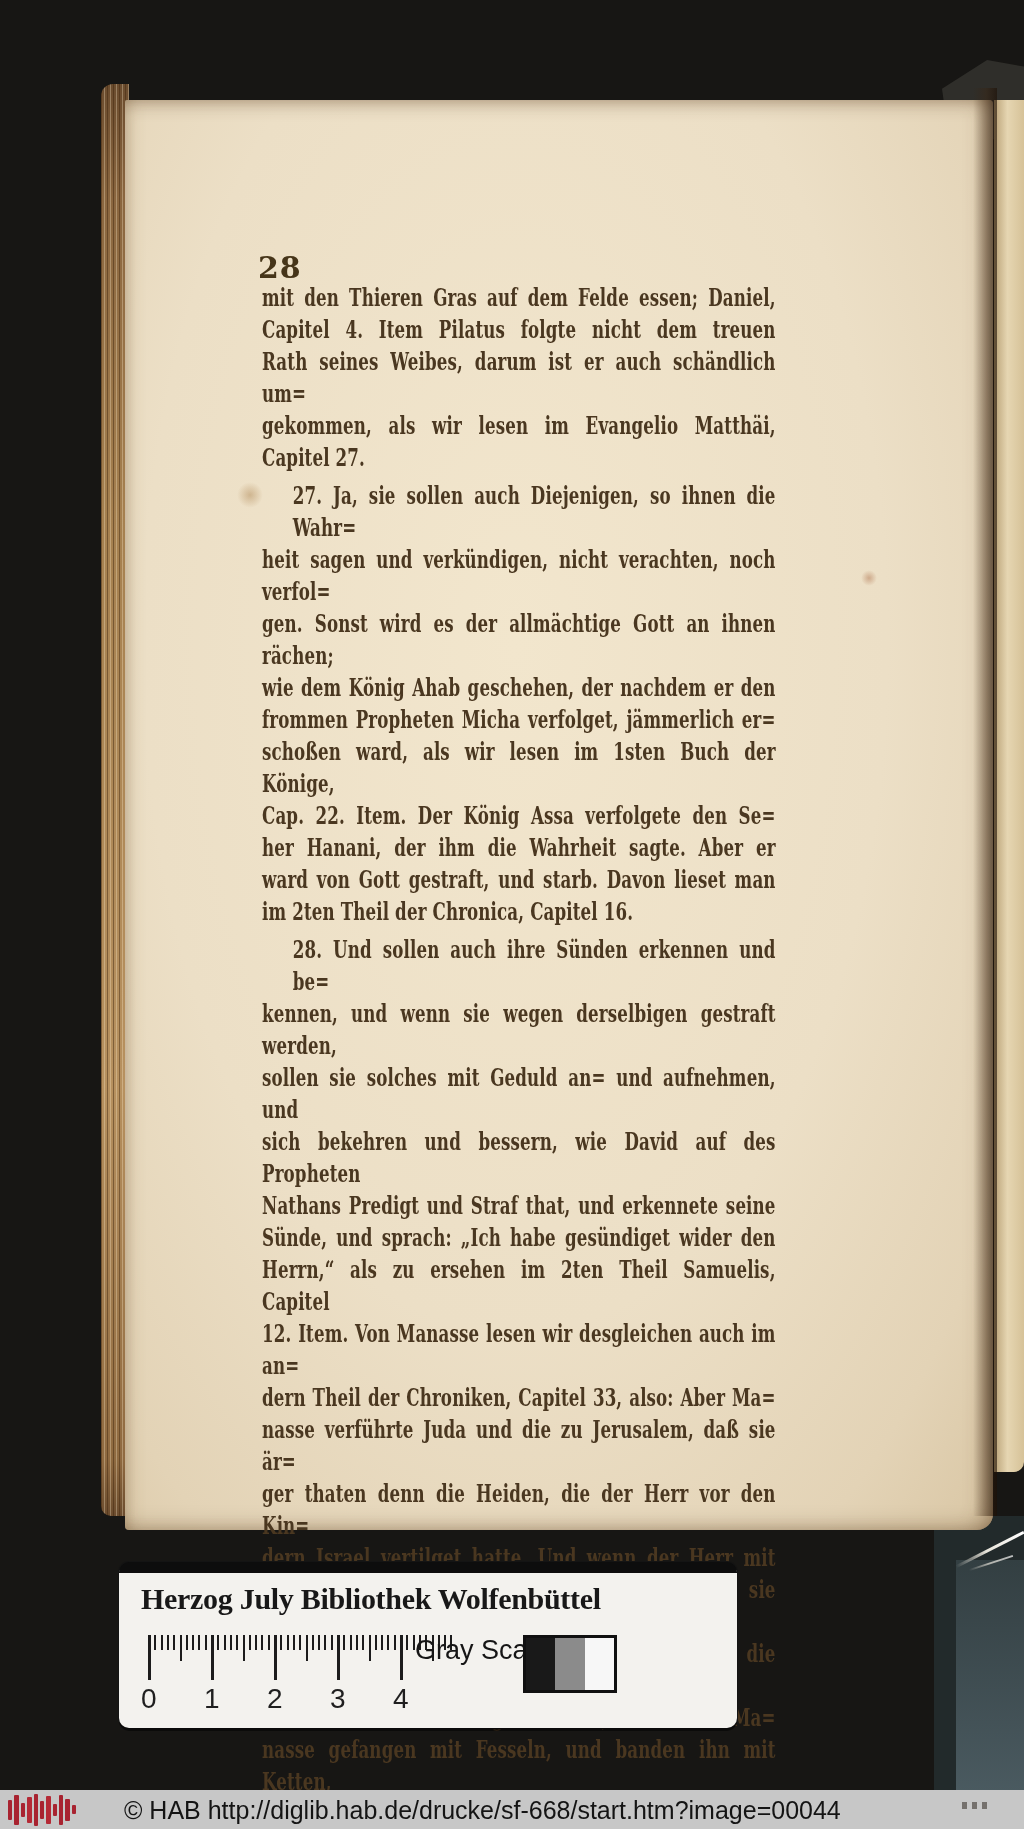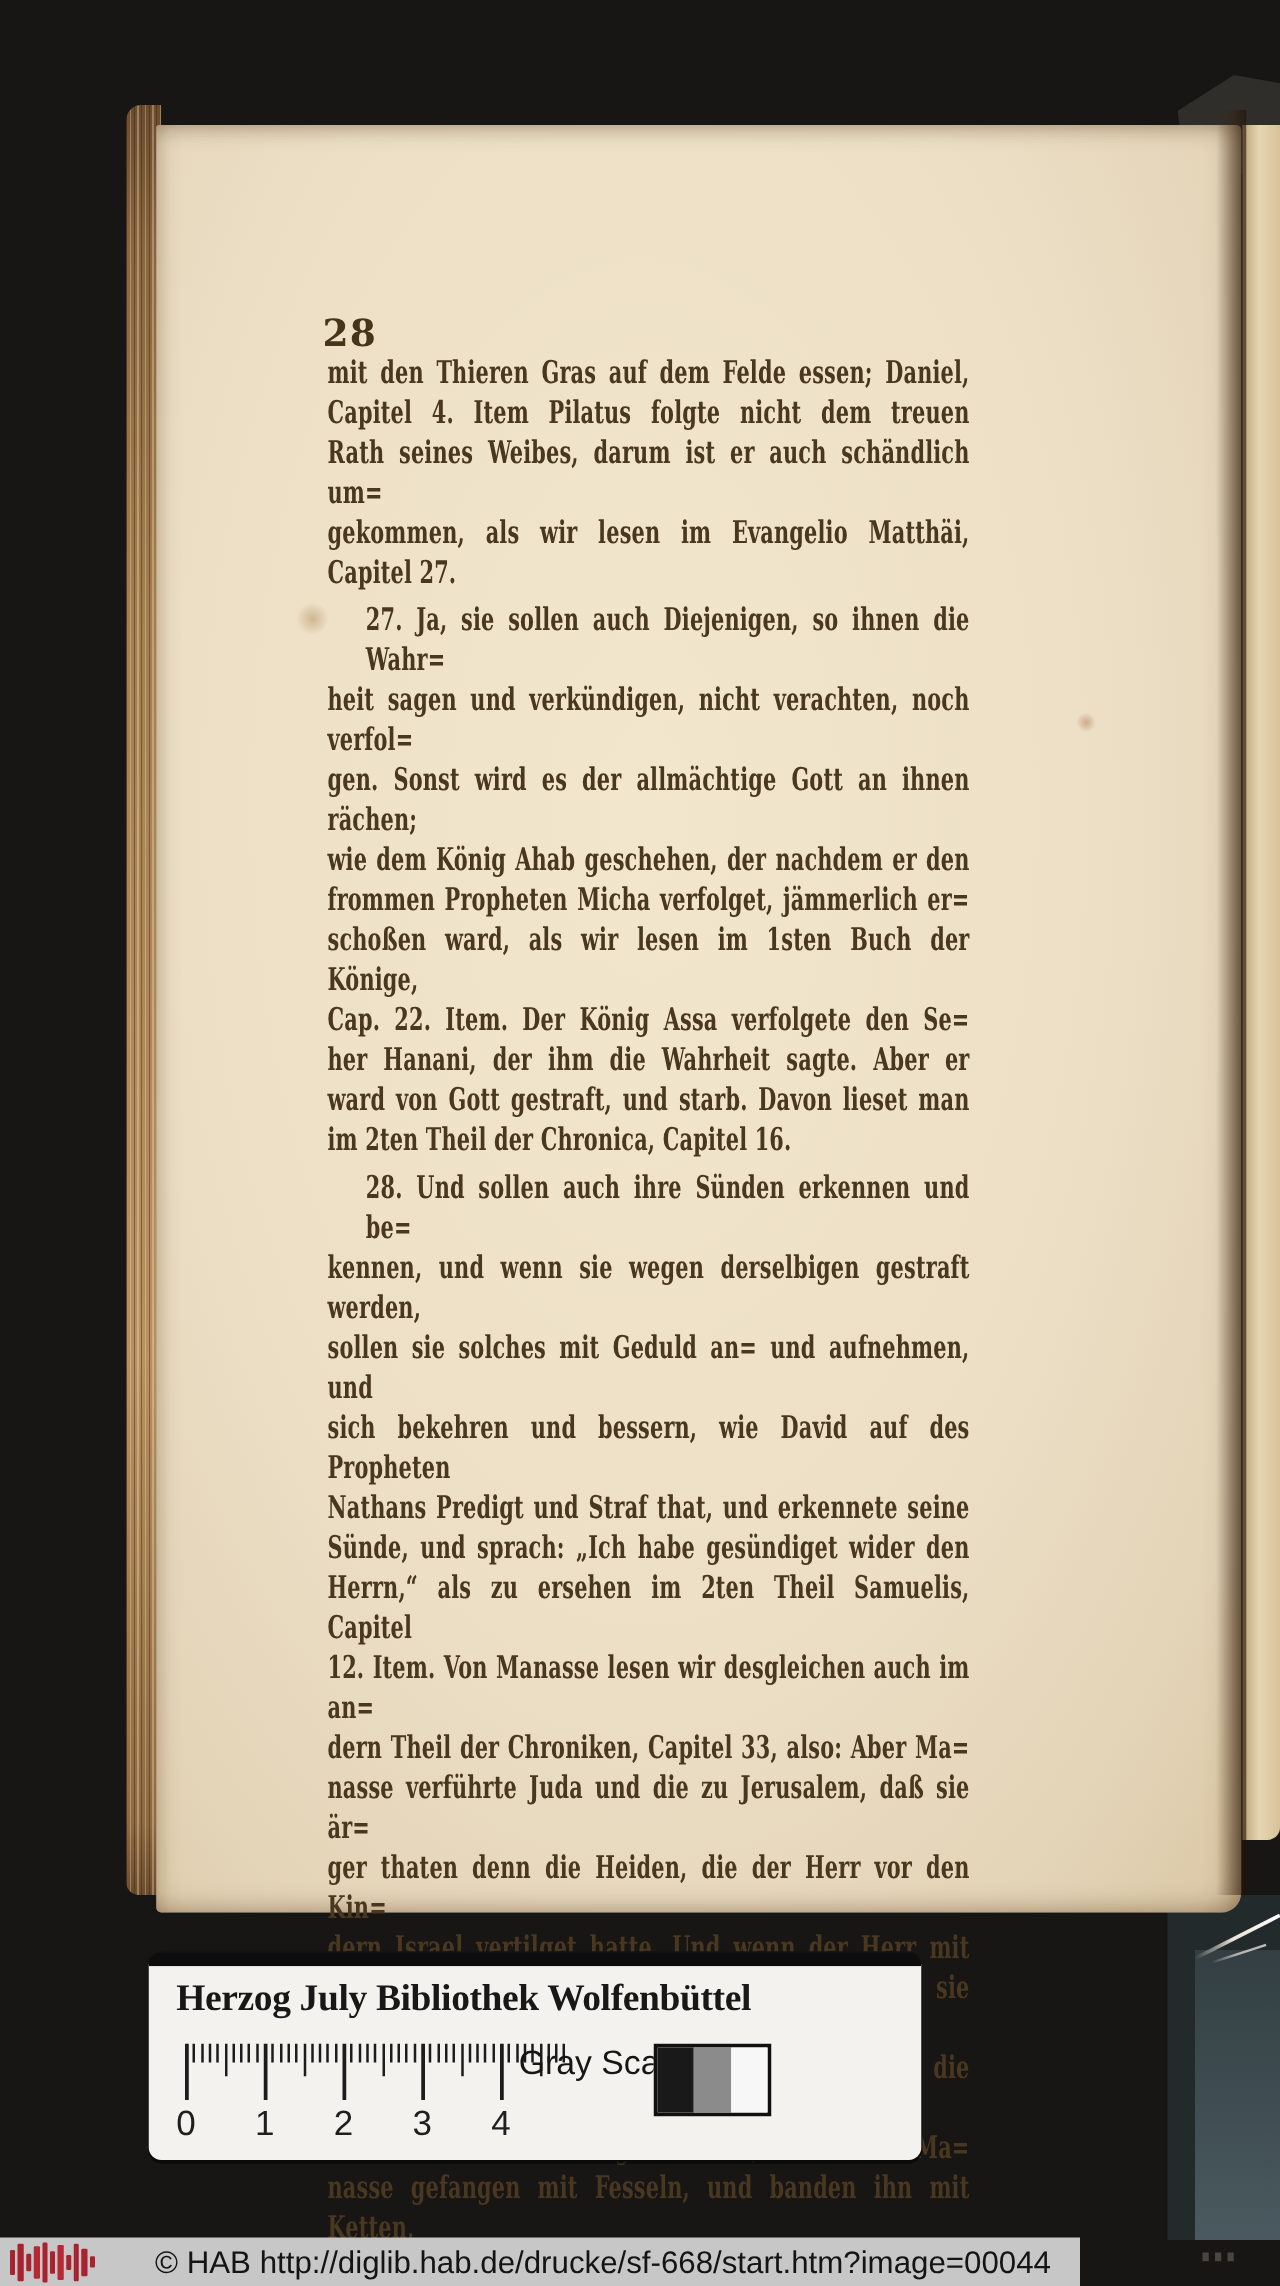--- a/index.html
+++ b/index.html
@@ -114,21 +114,21 @@
     font-size:27px;color:#161616;white-space:nowrap;
   }
   .gs-box{
     position:absolute;left:404px;top:62px;width:88px;height:52px;
     border:3px solid #101010;display:flex;background:#fff;
   }
   .swatch{flex:1;}
 
   
   .footer{
-    position:absolute;left:0;top:1790px;width:864px;height:39px;
+    position:absolute;left:0;top:1790px;width:1024px;height:39px;
     background:#c7c7c7;
   }
   .hab-logo{
     position:absolute;left:8px;top:3px;height:33px;width:72px;
     display:flex;align-items:center;gap:2px;
   }
   .hab-logo span{display:block;width:4px;background:#a82330;border-radius:1px;}
   .hab-logo span:nth-child(1){height:20px;}
   .hab-logo span:nth-child(2){height:30px;width:5px;}
   .hab-logo span:nth-child(3){height:14px;}

